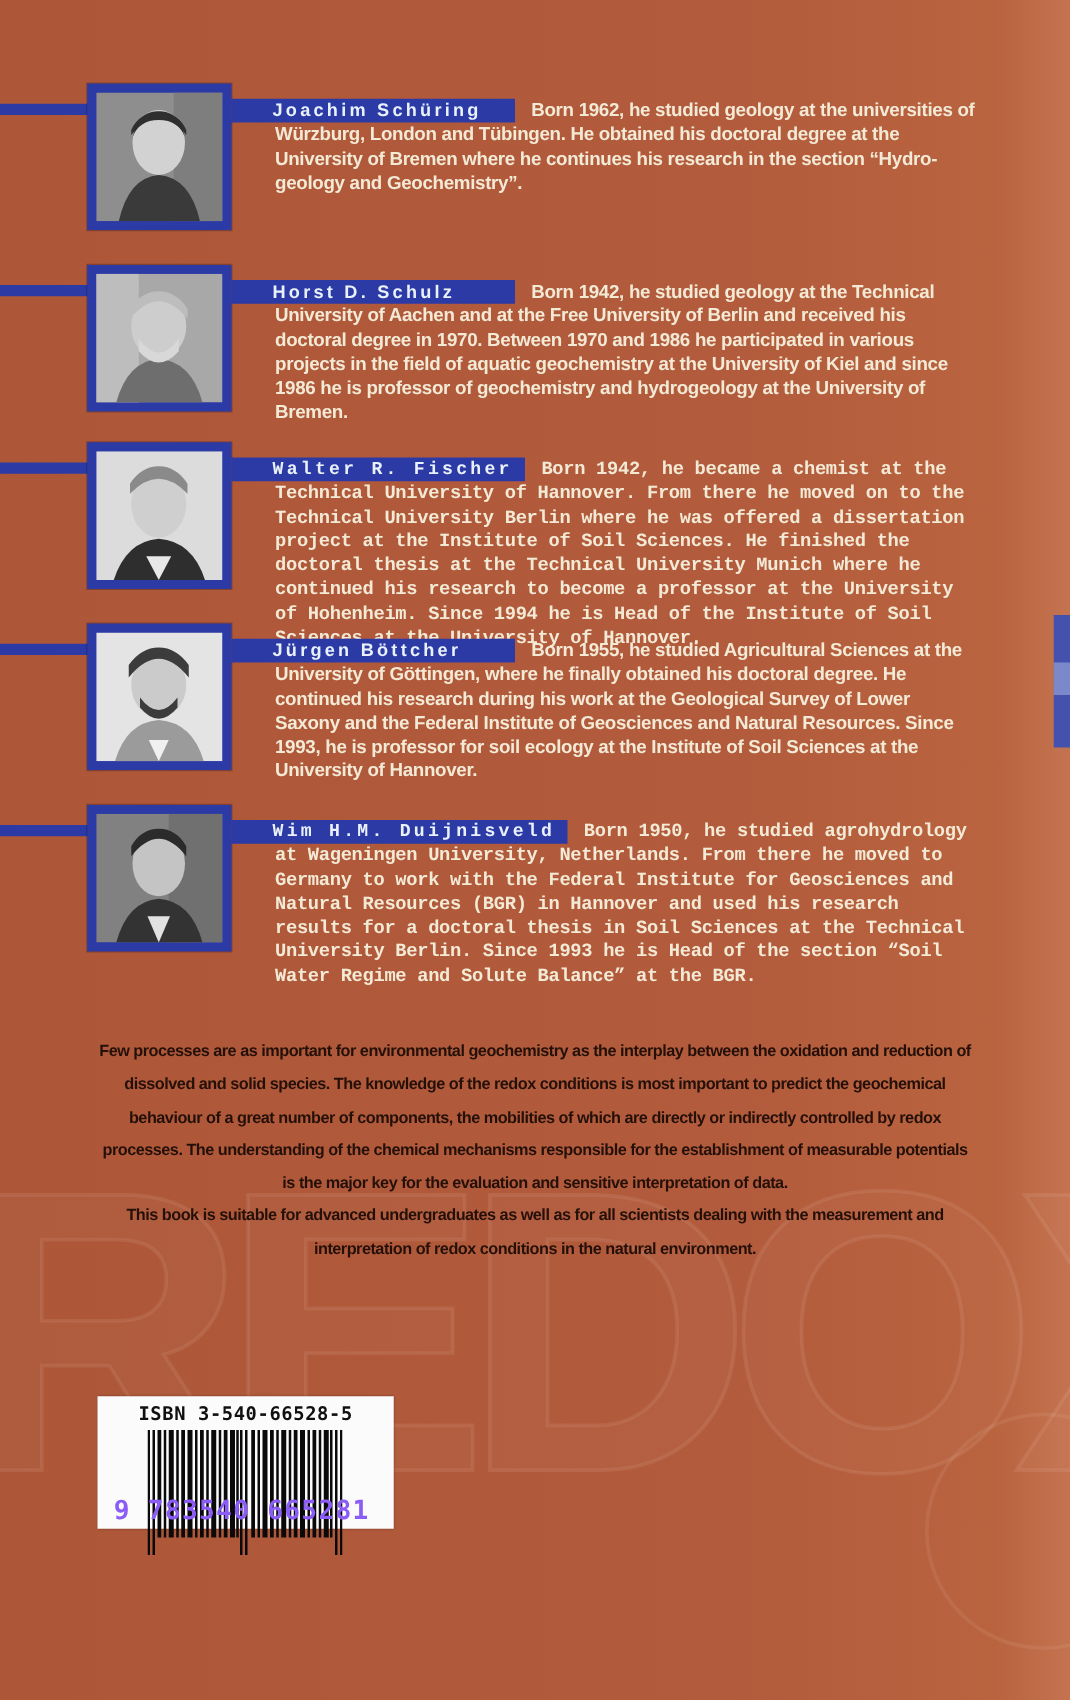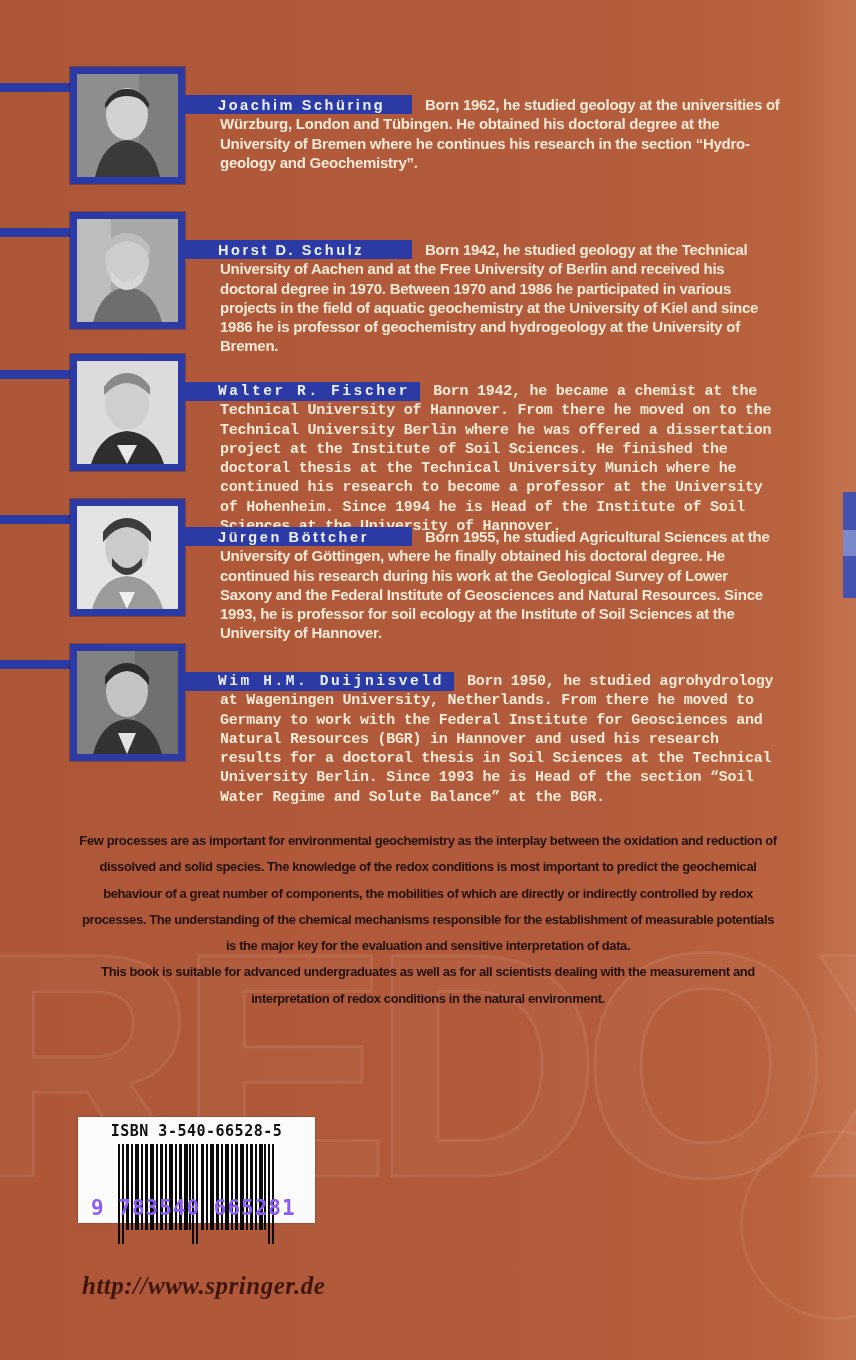--- a/index.html
+++ b/index.html
@@ -35,21 +35,21 @@
   .a1{top:67px;} .a2{top:212px;padding-left:23px;} .a3{top:354px;font-family:Liberation Mono, monospace;} .a4{top:499px;} .a5{top:644px;font-family:Liberation Mono, monospace;}
   .left-rule{
     position:absolute;left:0;top:16px;width:78px;height:9px;background:#2c3aa6;
   }
   .photo-frame{
     position:absolute;left:70px;top:0;width:115px;height:117px;
     background:#2c3aa6;border:7px solid #2c3aa6;box-shadow:0 0 0 1px rgba(0,0,30,.25);
   }
   .photo-frame svg{display:block;width:101px;height:103px;}
   .bio-wrap{
-    position:absolute;left:185px;top:28px;width:596px;
+    position:absolute;left:185px;top:12px;width:596px;
   }
   .bio-row{
     margin:0;padding-left:35px;text-indent:-35px;
     font-size:15px;font-weight:bold;line-height:19.3px;
     color:#f3ead6;letter-spacing:-0.25px;
   }
   .name-bar{
     display:inline-block;text-indent:0;
     min-width:227px;height:19px;line-height:19px;
     padding:0 10px 0 33px;margin-right:13px;
@@ -225,15 +225,14 @@
           <rect x="137" width="2" height="86"></rect>
         <rect x="141" width="4" height="86"></rect>
           <rect x="146" width="2" height="86"></rect>
         <rect x="150" width="2" height="100"></rect>
           <rect x="154" width="2" height="100"></rect>
       </g>
     </svg>
     <p class="barcode-digits">9 783540 665281</p>
   </div>
 
-  <p class="publisher-url">http://www.springer.de</p>
 
 </div>
 
 </body></html>

